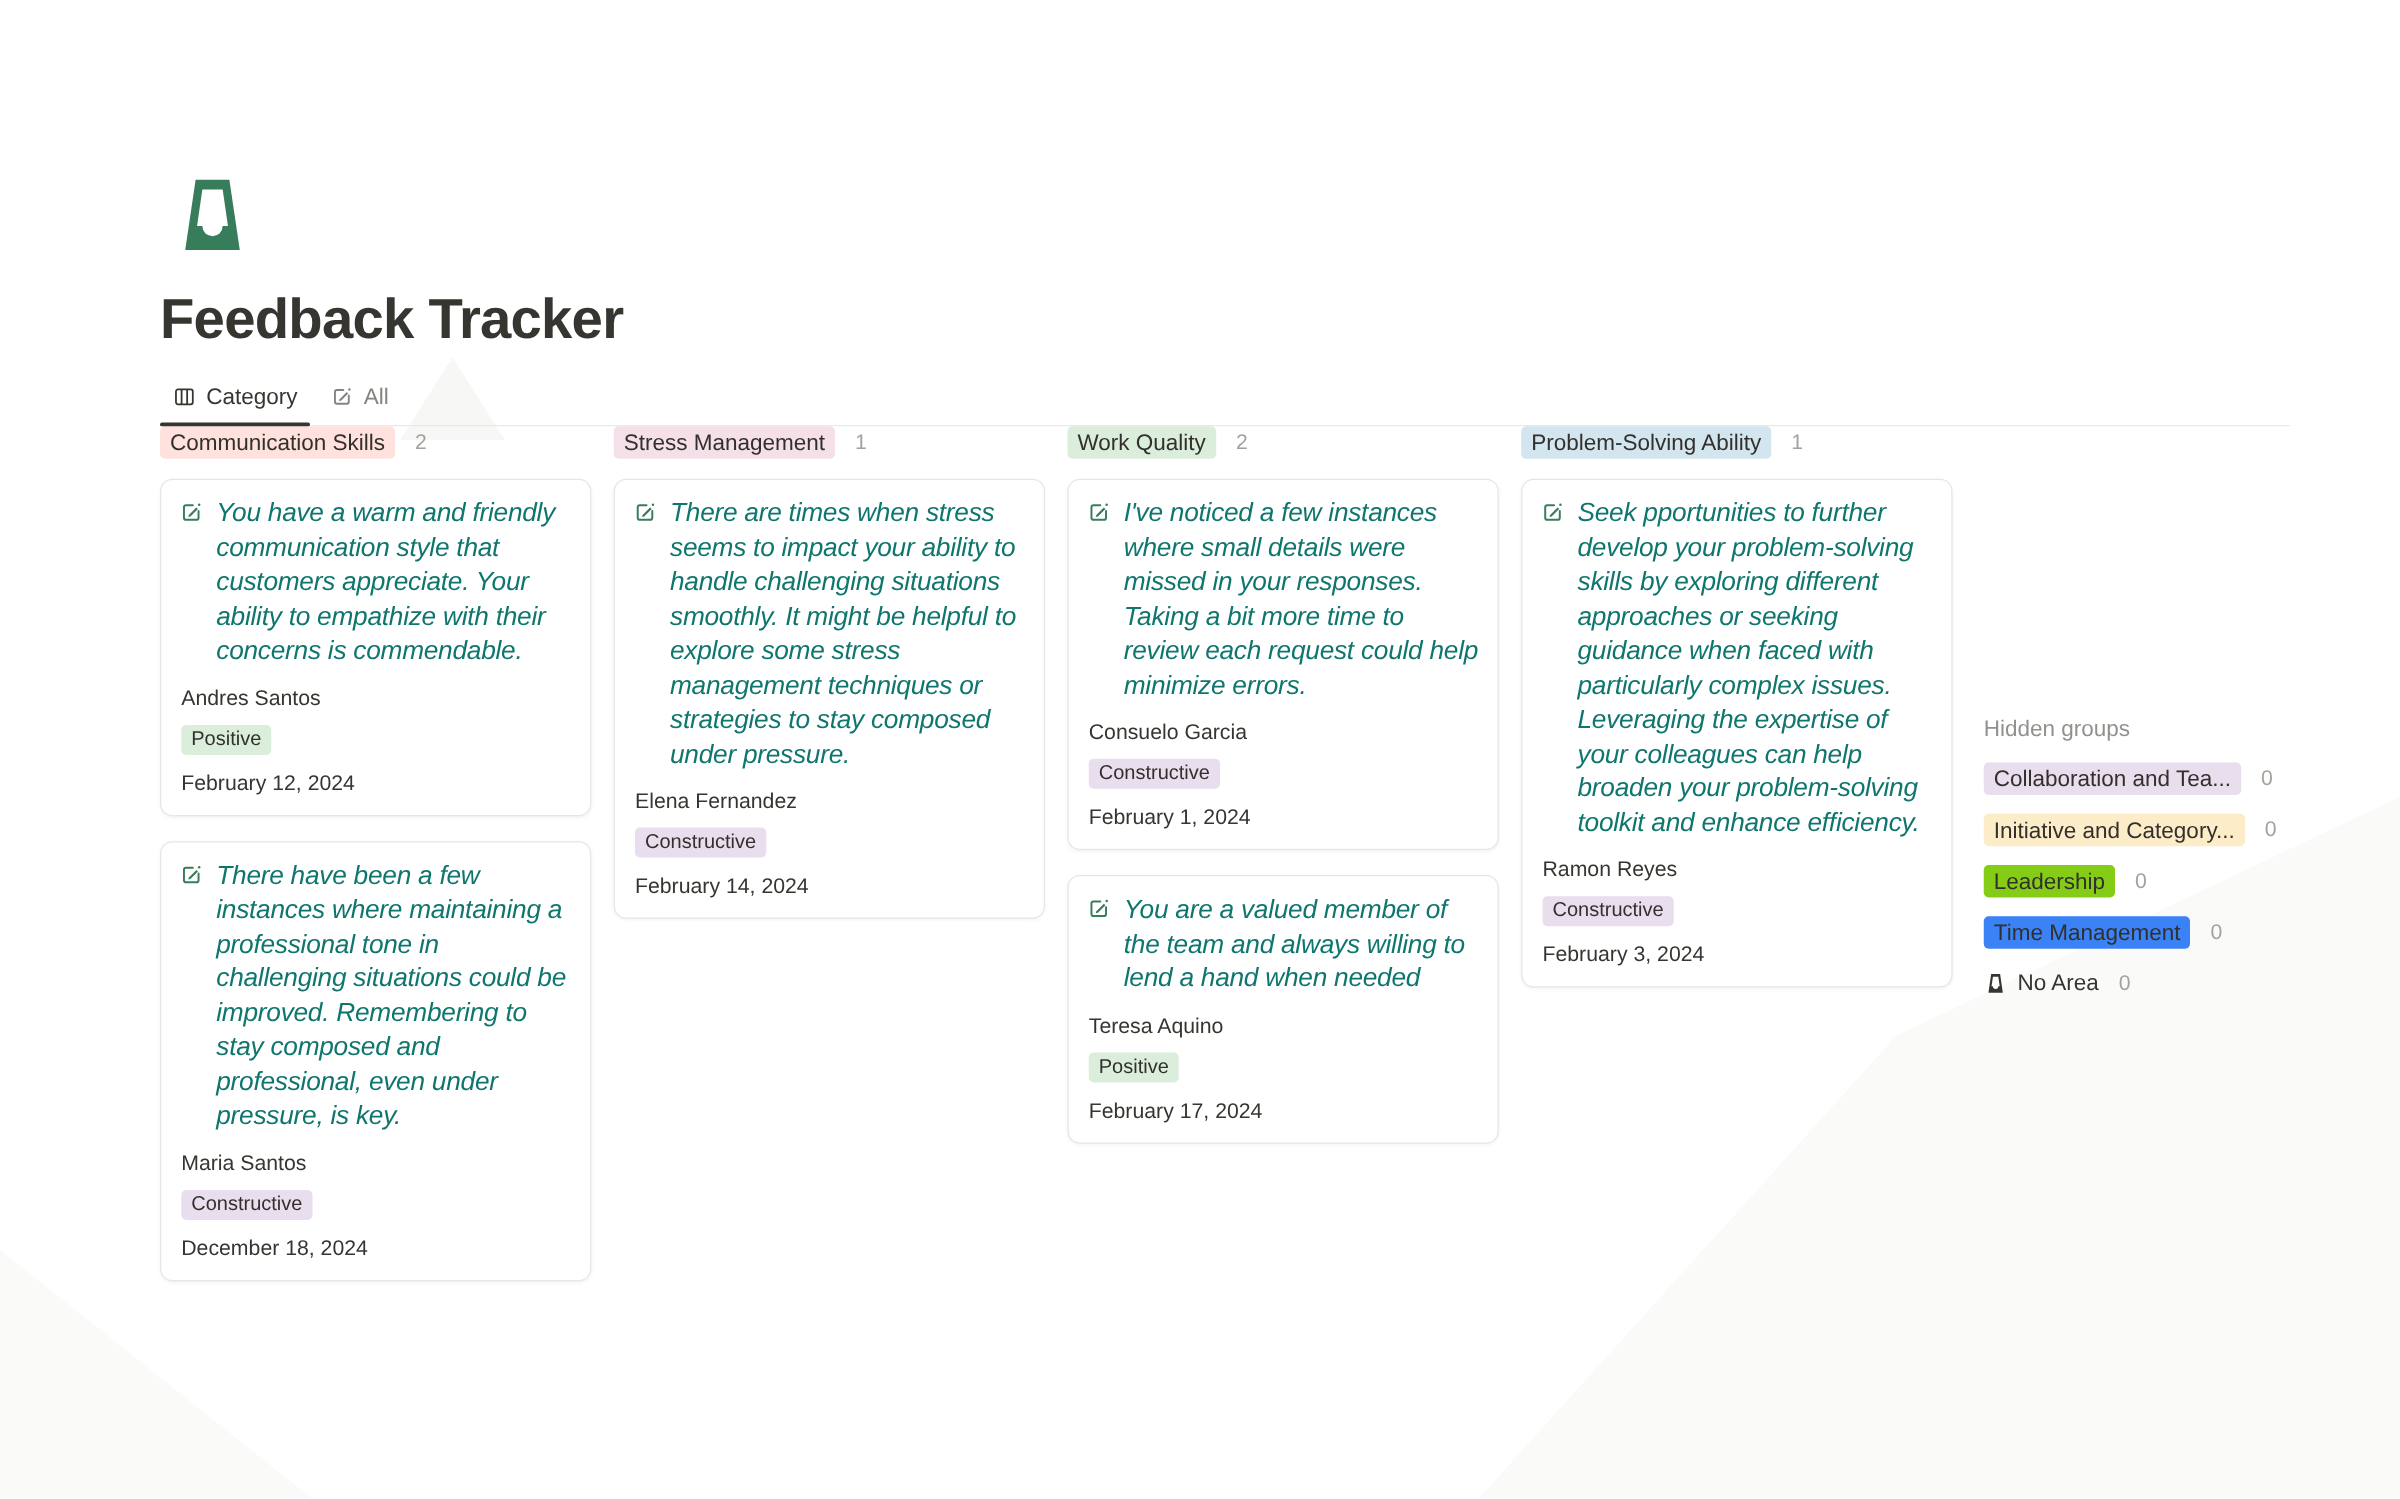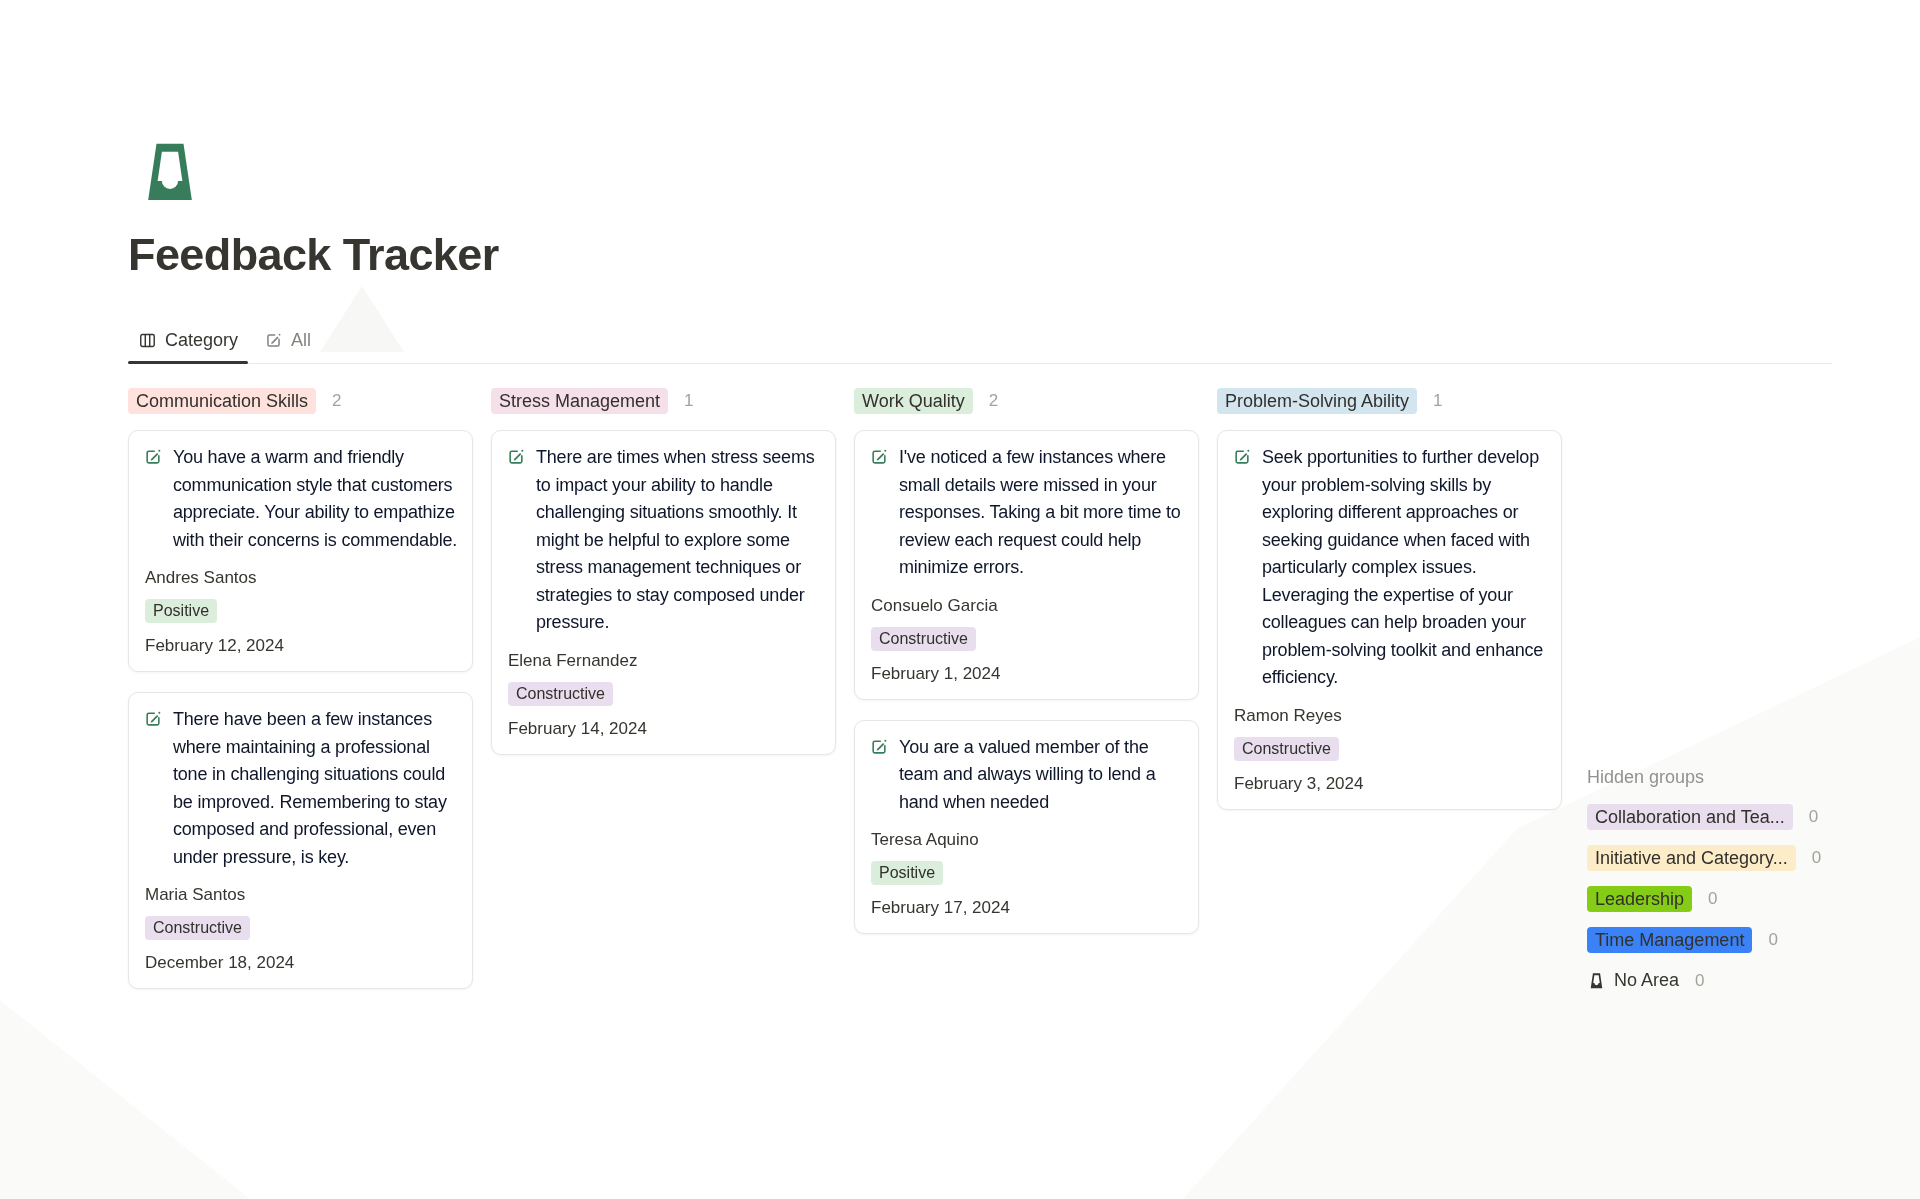--- a/index.html
+++ b/index.html
@@ -18,46 +18,46 @@
     background:#fafaf9; clip-path:polygon(47% 36%,100% 3%,100% 100%,3% 100%); }
 
   .page { position:relative; z-index:1; padding:135px 88px 0 128px; }
 
   .page-icon { width:72px; height:76px; margin-left:6px; display:block; }
 
   .page-title { margin-top:18px; font-size:45px; font-weight:700;
     letter-spacing:-0.6px; color:#37352f; }
 
   
-  .tabbar { margin-top:43px; display:flex; align-items:flex-end; gap:6px;
+  .tabbar { margin-top:20px; display:flex; align-items:flex-end; gap:6px;
     border-bottom:1px solid #e9e9e7; }
   .tab { display:flex; align-items:center; gap:8px; padding:6px 10px 12px 10px;
     position:relative; font-size:18px; }
   .tab .ticon { width:19px; height:19px; display:inline-flex; }
   .tab.active { color:#37352f; font-weight:500; }
   .tab.active::after { content:""; position:absolute; left:0; right:0; bottom:-1px;
     height:3px; background:#37352f; border-radius:2px; }
   .tab.inactive { color:#85837e; font-weight:400; }
 
   
-  .board-wrap { margin-top:24px; display:flex; align-items:flex-end; }
+  .board-wrap { display:flex; align-items:center; }
   .columns { display:flex; gap:18px; }
   .col { width:345px; flex:0 0 345px; }
   .col-head { display:flex; align-items:center; gap:16px; height:26px; margin-bottom:16px; }
   .group-badge { display:inline-block; padding:2px 8px; border-radius:4px;
     font-size:18px; line-height:22px; color:#32302c; white-space:nowrap; }
   .count { font-size:17px; color:#a5a29c; }
 
   .card { background:#ffffff; border:1px solid #e7e6e3; border-radius:10px;
     box-shadow:0 1px 3px rgba(15,15,15,0.05); padding:13px 12px 15px 14px;
     margin-bottom:20px; }
   .card-main { display:flex; align-items:flex-start; gap:10px; }
   .card-icon { width:20px; height:20px; flex:0 0 20px; margin-top:3px; }
-  .card-text { font-size:18px; line-height:27.5px; font-weight:500;
-    letter-spacing:-0.2px; color:#0f172a; }
+  .card-text { font-size:21px; line-height:27.5px; font-weight:500;
+    letter-spacing:-0.2px; color:#0f766e;font-style:italic; }
   .card-author { margin-top:14px; margin-left:2px; font-size:17px; color:#37352f; }
   .card-tag { display:inline-block; margin-top:11px; margin-left:2px;
     padding:2px 8px; border-radius:4px; font-size:16px; line-height:20px; color:#32302c; }
   .card-date { margin-top:13px; margin-left:2px; font-size:17px; color:#37352f; }
 
   
   .hidden-groups { margin-left:25px; width:300px; flex:0 0 300px; }
   .hg-title { font-size:18px; color:#91918e; height:26px; line-height:26px;
     margin-bottom:14px; }
   .hg-row { display:flex; align-items:center; gap:16px; margin-bottom:16px; height:25px; }

